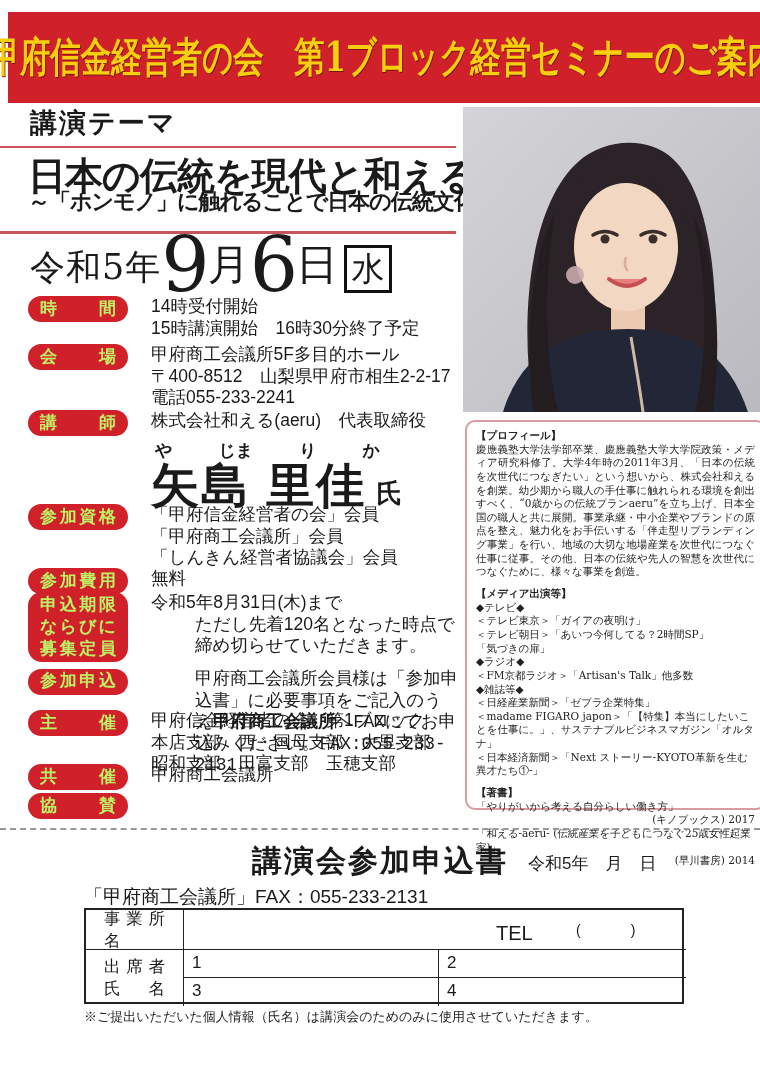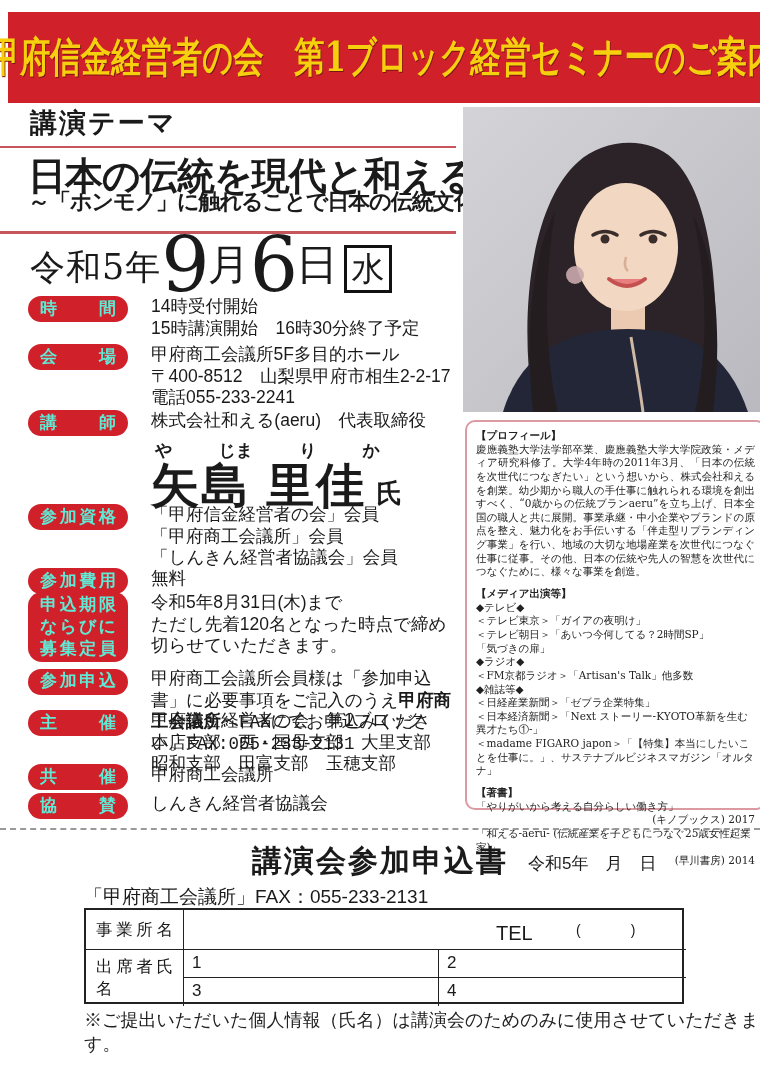--- a/index.html
+++ b/index.html
@@ -39,28 +39,28 @@
   .date-num{font-size:76px;line-height:0.82;letter-spacing:-2px;}
   .date-unit{font-size:42px;margin-bottom:3px;}
   .date-weekday-box{
     width:42px;height:42px;border:3px solid #111;margin:0 0 3px 6px;
     display:flex;align-items:center;justify-content:center;font-size:33px;
   }
 
   
   .info-row{position:absolute;left:28px;width:430px;display:flex;align-items:flex-start;}
   .badge{
-    flex:0 0 76px;background:#d0202a;color:#5eead4;font-weight:bold;font-size:17px;
+    flex:0 0 76px;background:#d0202a;color:#bef264;font-weight:bold;font-size:17px;
     border-radius:14px;padding:2px 12px;line-height:22px;
     text-align:justify;text-align-last:justify;
   }
   .badge div{text-align:justify;text-align-last:justify;}
   .row-content{margin-left:-1px;padding-left:24px;width:330px;font-size:17.5px;line-height:21.5px;}
   .row-content .line{white-space:nowrap;}
-  .row-content .wrap{white-space:normal;}
+  .row-content .wrap{white-space:normal;margin-left:44px;}
   .bold{font-weight:bold;}
 
   .r-time{top:296px;}
   .r-venue{top:344px;}
   .r-lecturer{top:410px;}
   .r-eligibility{top:504px;}
   .r-fee{top:568px;}
   .r-deadline{top:592px;}
   .r-application{top:669px;font-family:Liberation Mono, monospace;}
   .r-host{top:710px;}
@@ -92,28 +92,28 @@
   .fax-line{position:absolute;left:84px;top:884px;font-size:19px;font-weight:500;}
 
   .form-table{
     position:absolute;left:84px;top:908px;width:600px;height:96px;
     display:grid;grid-template-columns:98px 255px 247px;grid-template-rows:40px 28px 28px;
     border:2px solid #222;box-sizing:border-box;font-size:16.5px;
   }
   .cell{border-right:1.5px solid #222;border-bottom:1.5px solid #222;box-sizing:border-box;}
   .cell.last-col{border-right:none;}
   .cell.last-row{border-bottom:none;}
-  .lbl{display:flex;align-items:center;padding:0 10px;}
+  .lbl{display:flex;align-items:center;padding:0 18px;}
   .lbl span{width:100%;text-align:justify;text-align-last:justify;}
   .office-cell{grid-column:2 / 4;position:relative;}
   .tel{position:absolute;left:312px;top:12px;font-size:20px;}
   .tel-paren{position:absolute;left:392px;top:12px;font-size:14px;letter-spacing:18px;}
   .attendee-lbl{grid-row:2 / 4;}
   .num-cell{padding:3px 8px;font-size:17px;}
-  .form-note{position:absolute;left:84px;top:1008px;font-size:18px;color:#222;}
+  .form-note{position:absolute;left:84px;top:1008px;font-size:13px;color:#222;}
 </style>
 </head>
 <body>
 
 <div id="page">
 
   <div class="banner">
     <div class="banner-title">甲府信金経営者の会　第1ブロック経営セミナーのご案内</div>
   </div>
 
@@ -215,23 +215,20 @@
 
   <div class="info-row r-cohost">
     <span class="badge">共　催</span>
     <div class="row-content">
       <div class="line">甲府商工会議所</div>
     </div>
   </div>
 
   <div class="info-row r-sponsor">
     <span class="badge">協　賛</span>
-    <div class="row-content">
-      <div class="line">しんきん経営者協議会</div>
-    </div>
   </div>
 
   <div class="photo">
     <svg width="297" height="305" viewBox="0 0 297 305" xmlns="http://www.w3.org/2000/svg">
       <defs>
         <linearGradient id="bg" x1="0" y1="0" x2="1" y2="1">
           <stop offset="0" stop-color="#d4d4d8"></stop>
           <stop offset="1" stop-color="#b9b9bf"></stop>
         </linearGradient>
       </defs>
@@ -270,22 +267,22 @@
     <div class="hdr">【メディア出演等】</div>
     <div class="media-list">
       <div>◆テレビ◆</div>
       <div>＜テレビ東京＞「ガイアの夜明け」</div>
       <div>＜テレビ朝日＞「あいつ今何してる？2時間SP」</div>
       <div>「気づきの扉」</div>
       <div>◆ラジオ◆</div>
       <div>＜FM京都ラジオ＞「Artisan's Talk」他多数</div>
       <div>◆雑誌等◆</div>
       <div>＜日経産業新聞＞「ゼブラ企業特集」</div>
+      <div>＜madame FIGARO japon＞「【特集】本当にしたいことを仕事に。」、サステナブルビジネスマガジン「オルタナ」</div>
       <div>＜日本経済新聞＞「Next ストーリー-KYOTO革新を生む異才たち①-」</div>
-      <div>＜madame FIGARO japon＞「【特集】本当にしたいことを仕事に。」、サステナブルビジネスマガジン「オルタナ」</div>
     </div>
     <div class="hdr">【著書】</div>
     <div>「やりがいから考える自分らしい働き方」</div>
     <div class="pub">(キノブックス) 2017</div>
     <div>「和える-aeru- (伝統産業を子どもにつなぐ25歳女性起業家)」</div>
     <div class="pub">(早川書房) 2014</div>
   </div>
 
   <div class="dashed-sep"></div>
   <div class="form-title">講演会参加申込書</div>

